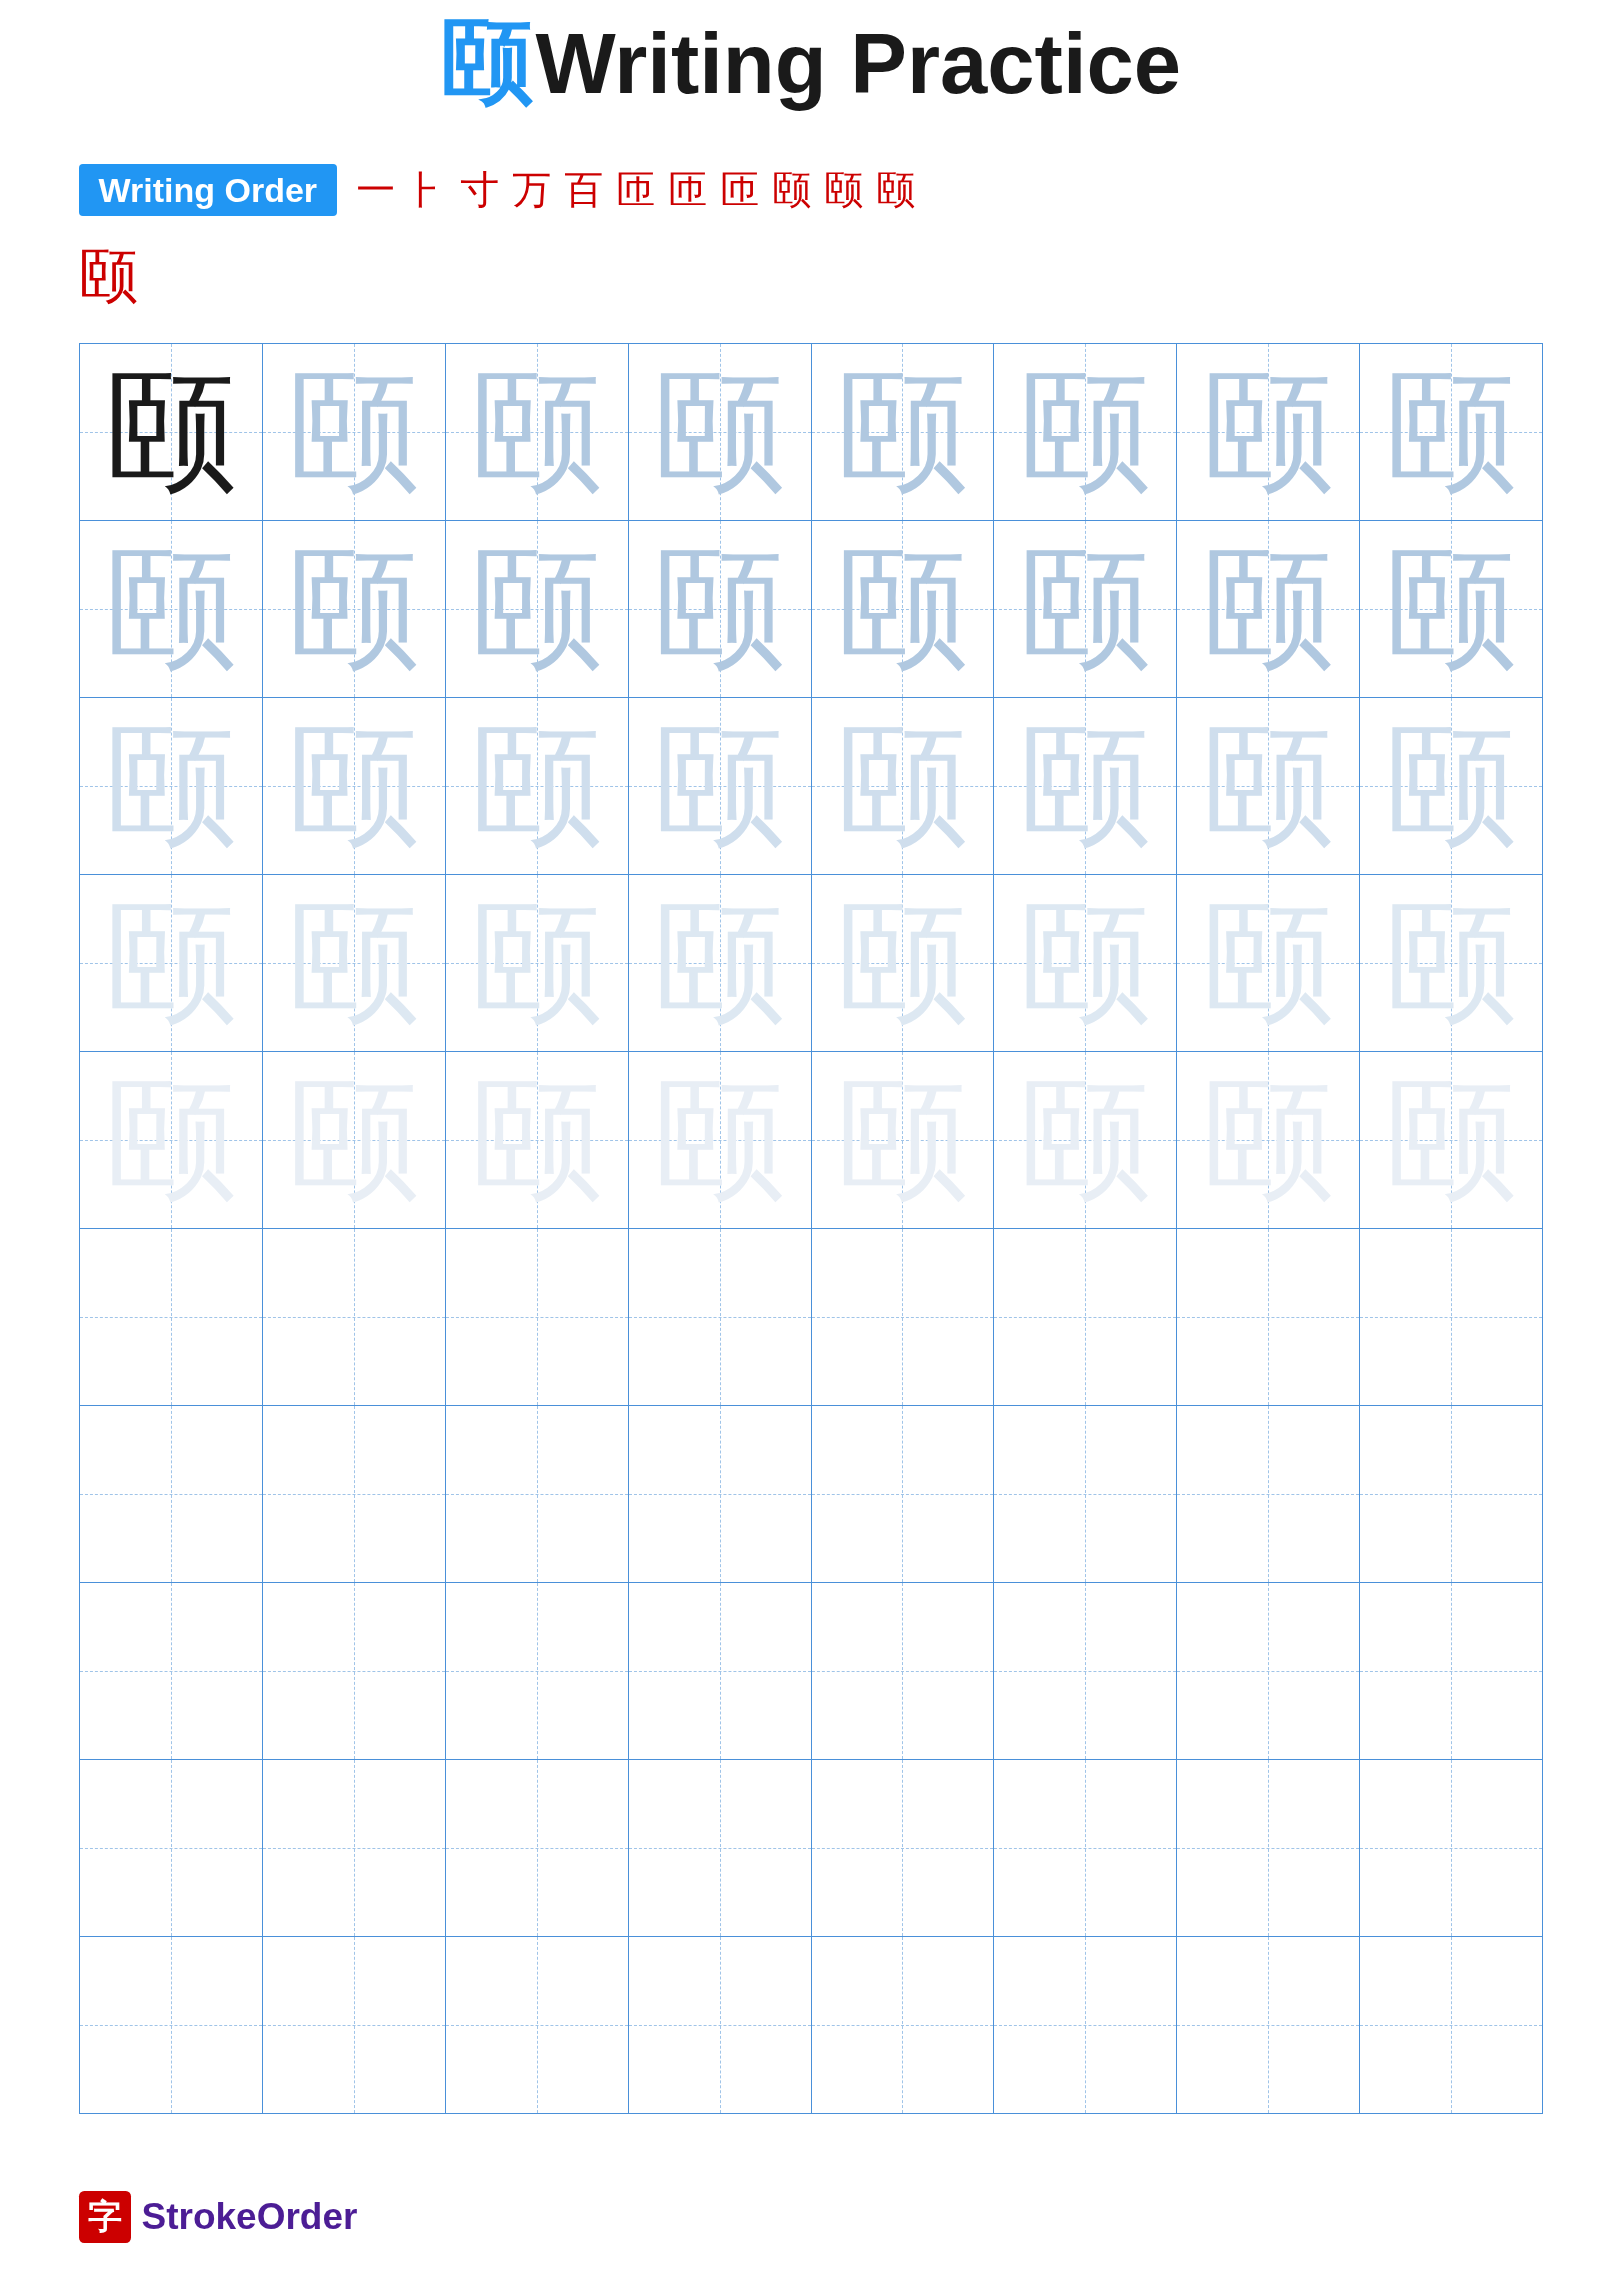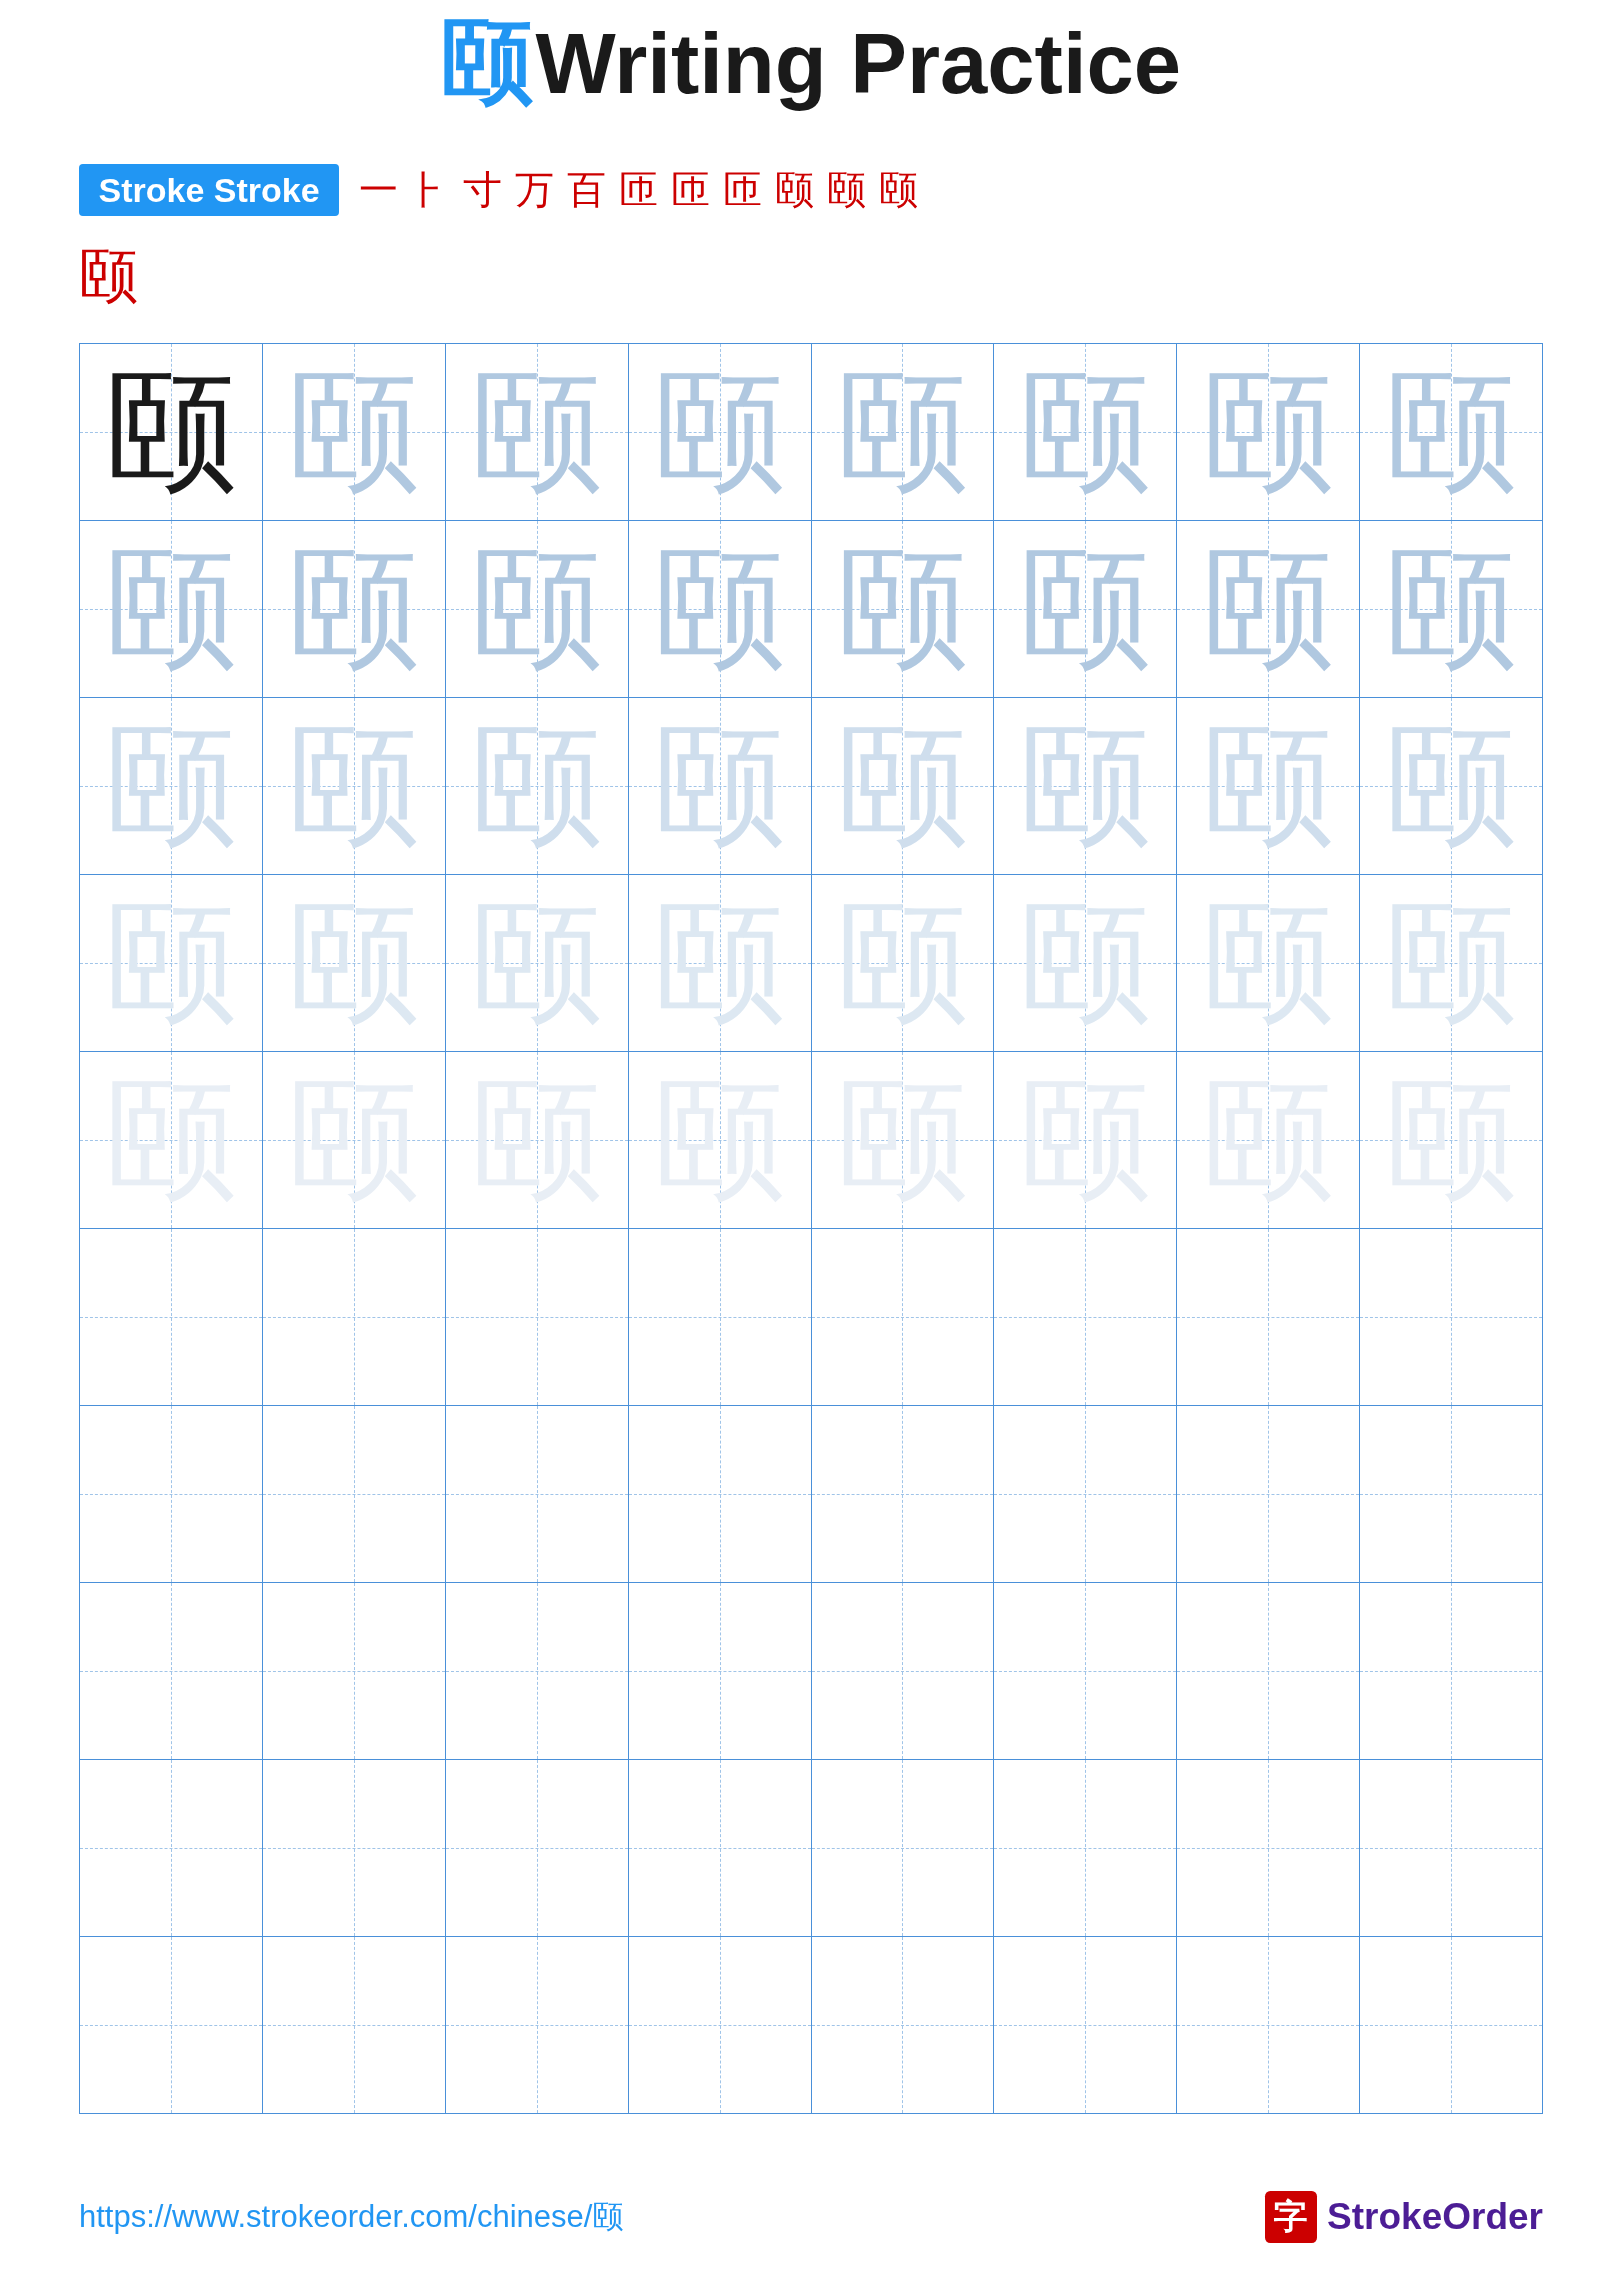--- a/index.html
+++ b/index.html
@@ -196,21 +196,21 @@
 </head>
 <body>
 
 <div class="page-title">
   <span class="char">颐</span>
   <span class="text"> Writing Practice</span>
 </div>
 
 <div class="stroke-order-section">
   <div class="stroke-order-row">
-    <div class="stroke-order-badge">Stroke Stroke</div>
+    <div class="stroke-order-badge">Writing Order</div>
     <div class="stroke-steps">
       <span class="stroke-step">一</span>
       <span class="stroke-step">⺊</span>
       <span class="stroke-step">寸</span>
       <span class="stroke-step">万</span>
       <span class="stroke-step">百</span>
       <span class="stroke-step">匝</span>
       <span class="stroke-step">匝</span>
       <span class="stroke-step">匝</span>
       <span class="stroke-step">颐</span>
@@ -331,21 +331,20 @@
       <td></td>
       <td></td>
       <td></td>
       <td></td>
     </tr>
   </tbody>
     </table>
 </div>
 
 <div class="footer">
-  <span class="footer-url">https://www.strokeorder.com/chinese/颐</span>
   <div class="footer-logo">
     <div class="footer-logo-icon">
       <span>字</span>
     </div>
     <span class="footer-logo-text">StrokeOrder</span>
   </div>
 </div>
 
 
 </body></html>

